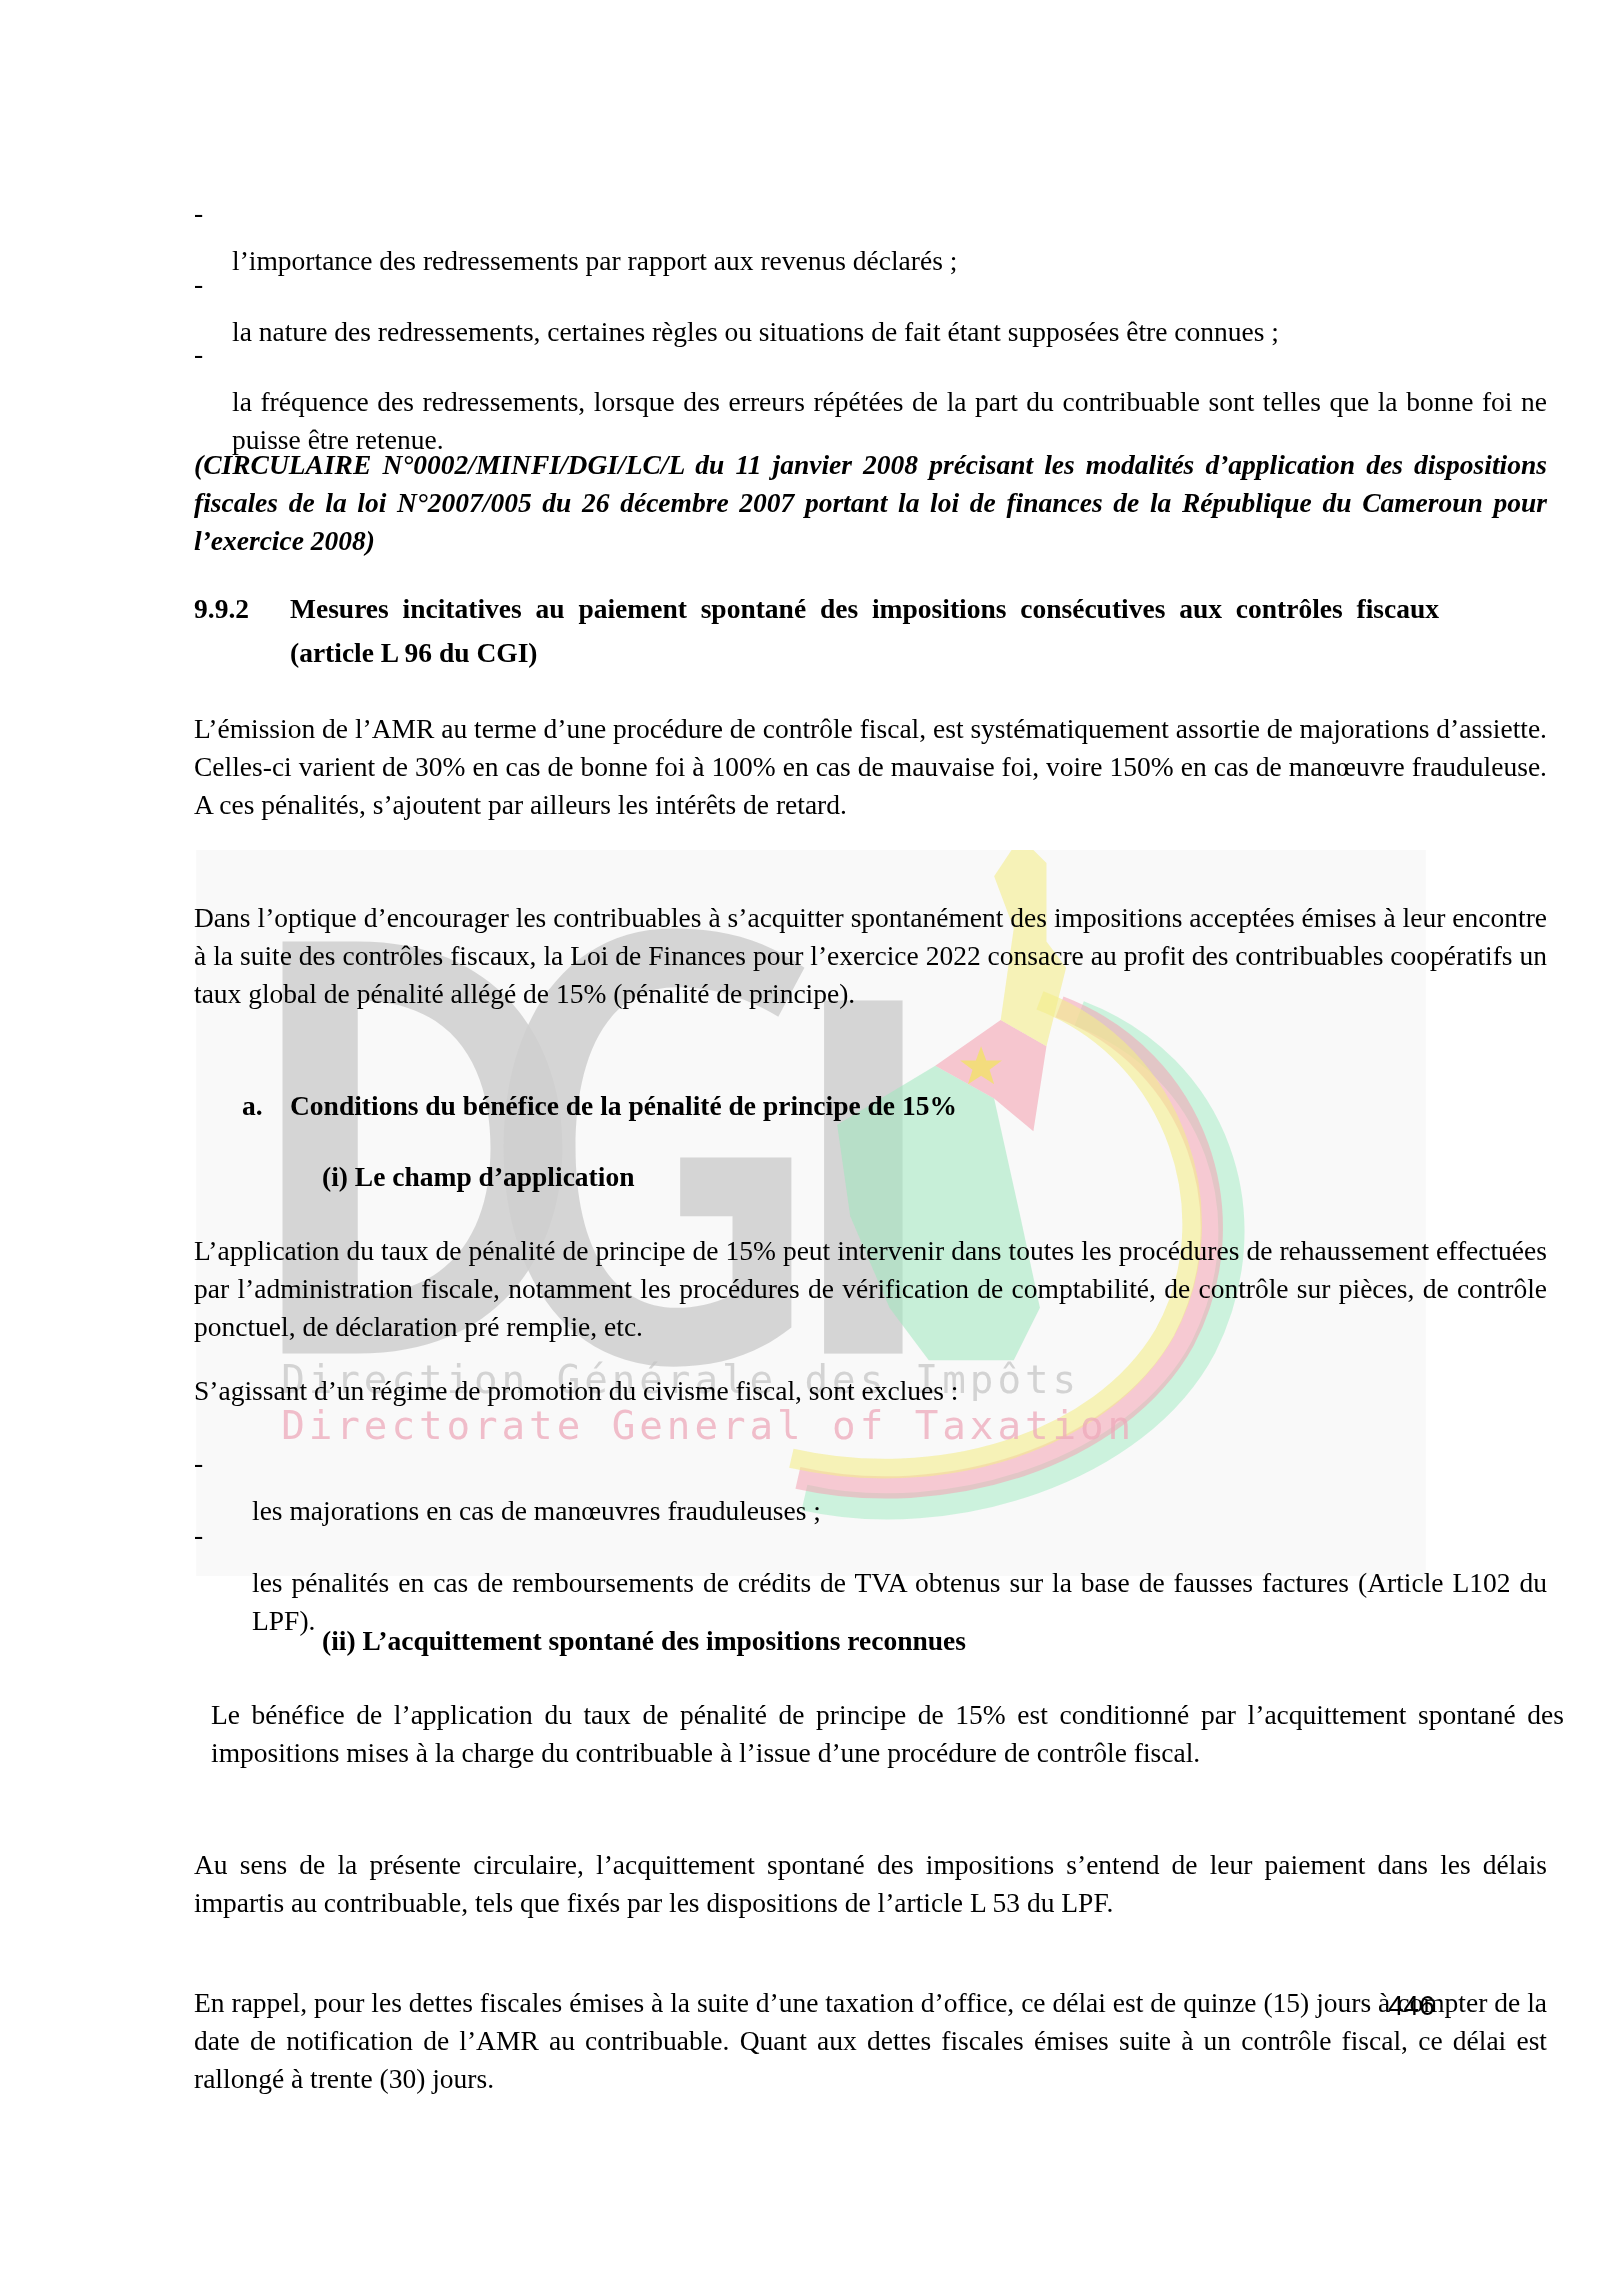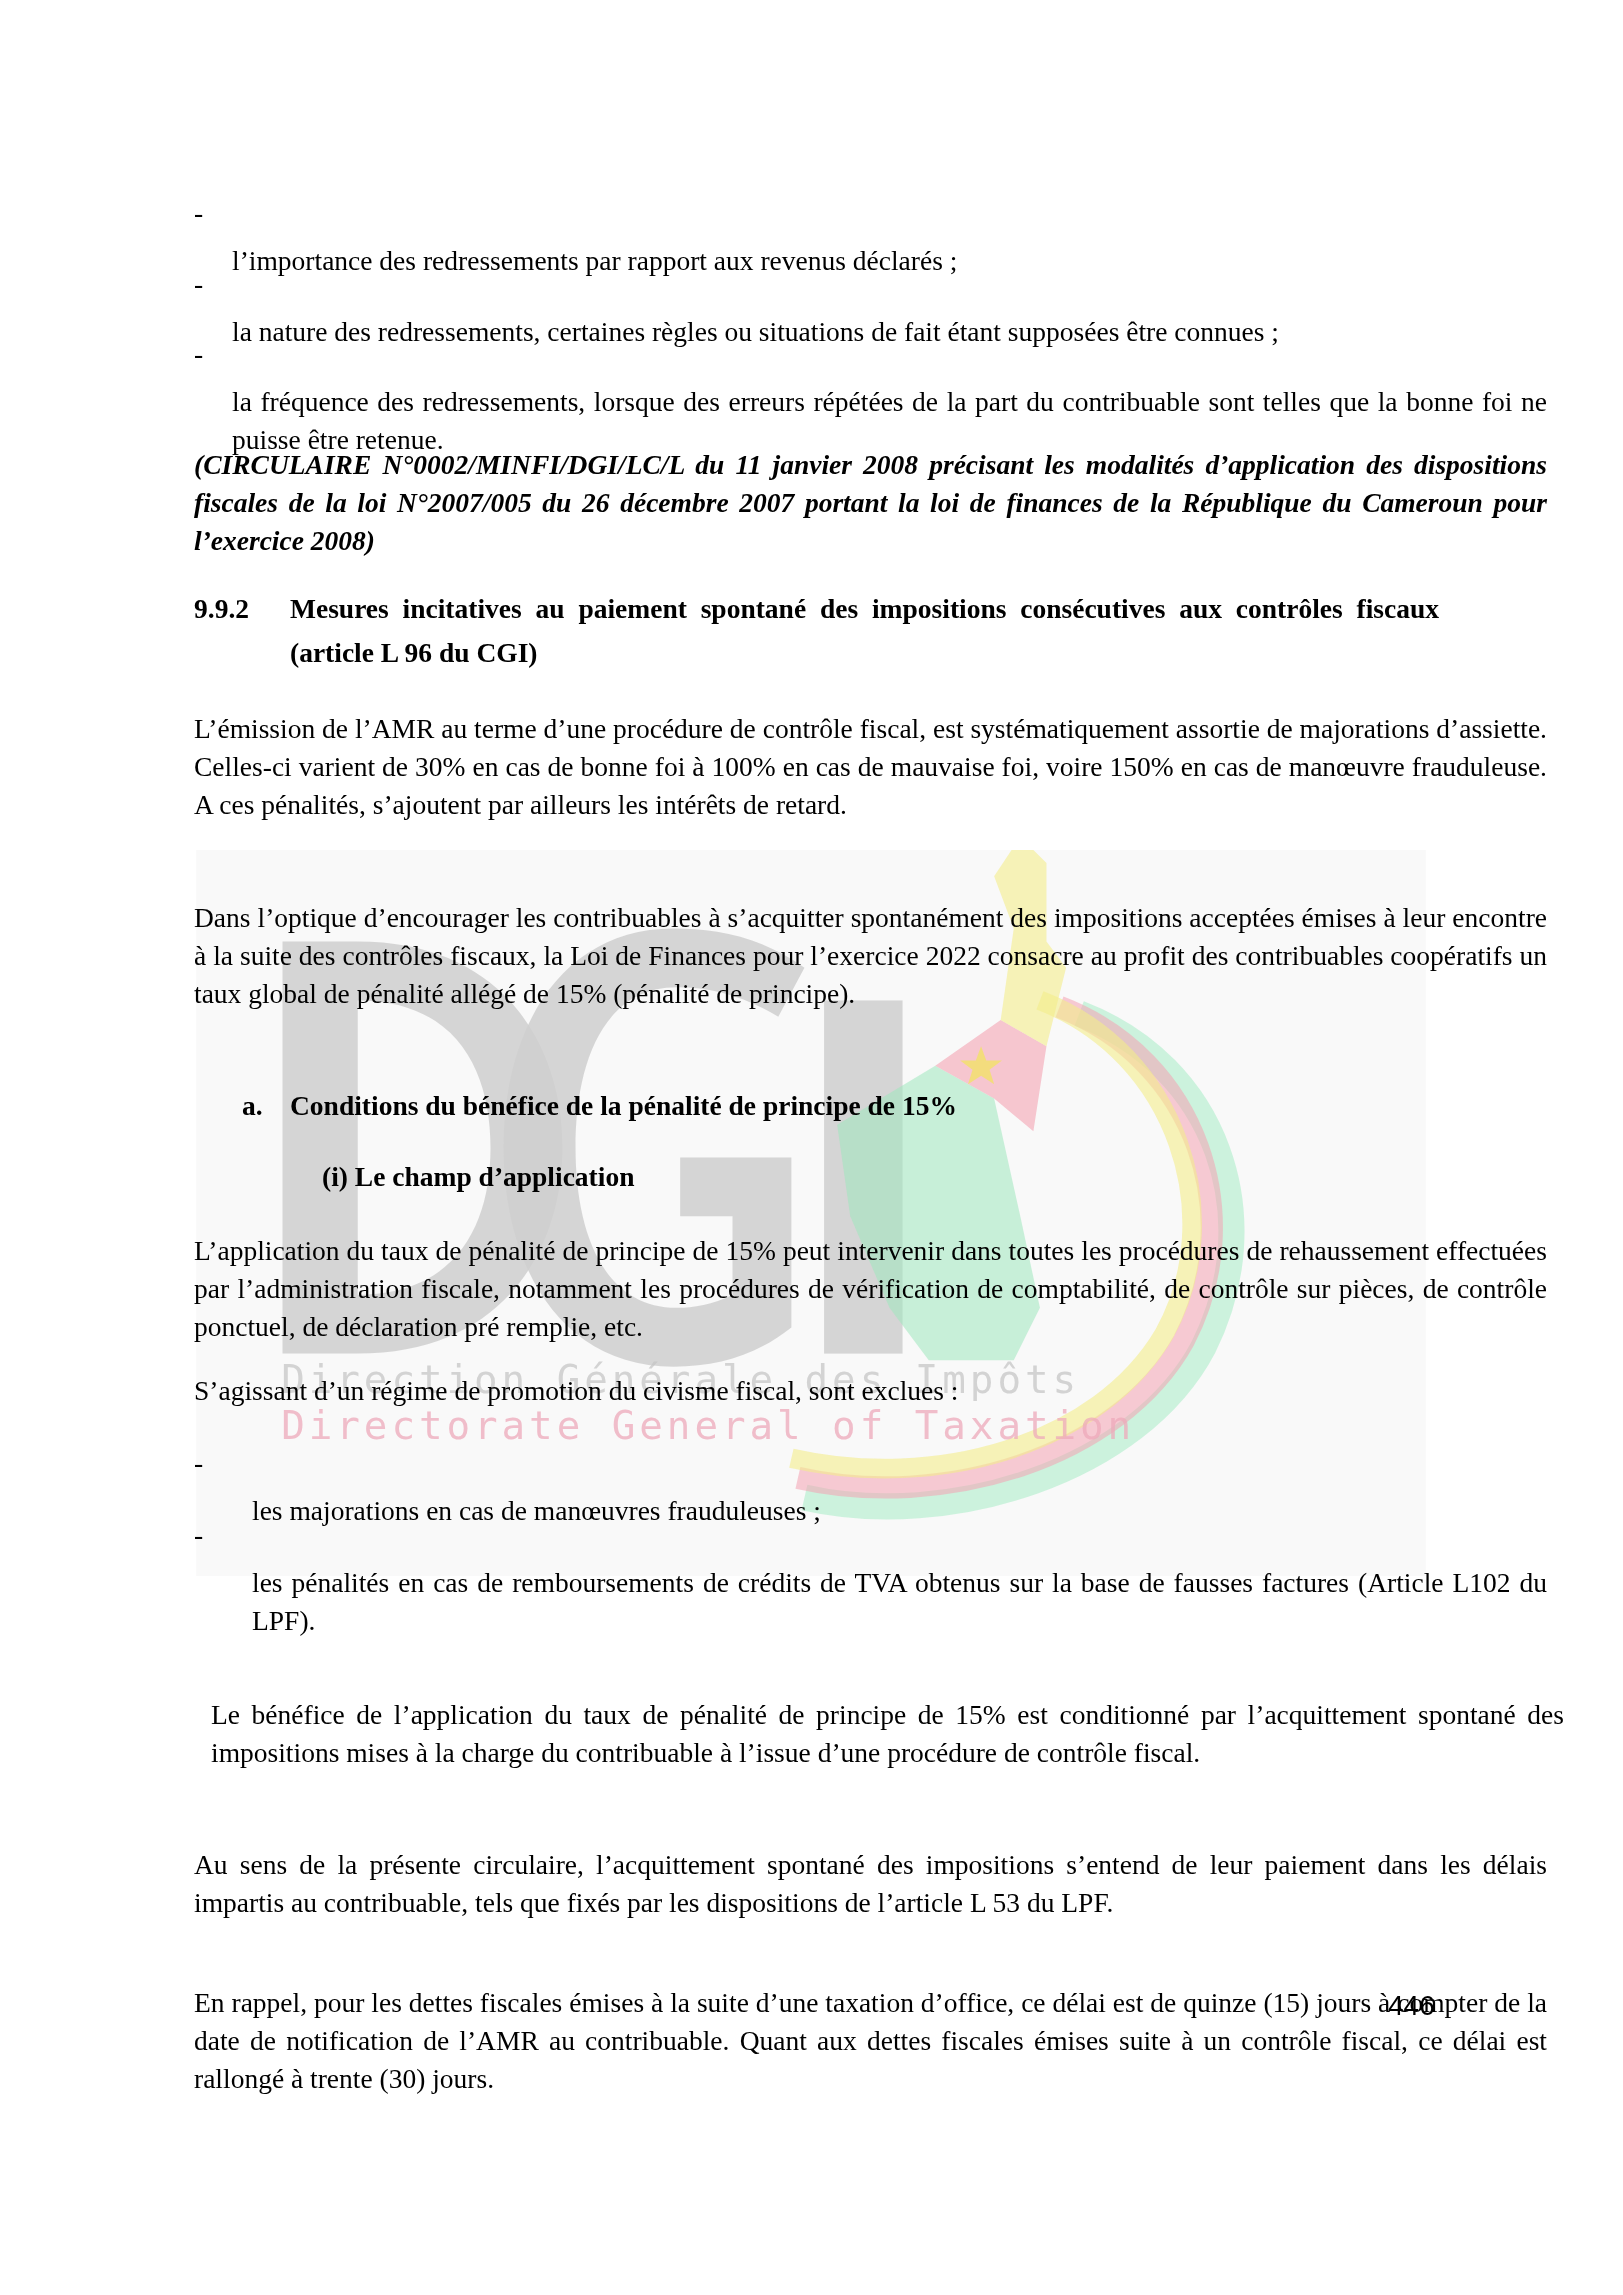--- a/index.html
+++ b/index.html
@@ -95,19 +95,20 @@
 
   <div class="bullet b2" style="top:1444px;">
     <span class="dash">-</span>
     <span class="btext">les majorations en cas de manœuvres frauduleuses ;</span>
   </div>
   <div class="bullet b2" style="top:1516px;">
     <span class="dash">-</span>
     <span class="btext">les pénalités en cas de remboursements de crédits de TVA obtenus sur la base de fausses factures (Article L102 du LPF).</span>
   </div>
 
+  <div class="sub-i" style="top:1622px;">(ii) L’acquittement spontané des impositions reconnues</div>
   <div class="block just" style="top:1696px;margin-left:17px;">Le bénéfice de l’application du taux de pénalité de principe de 15% est conditionné par l’acquittement spontané des impositions mises à la charge du contribuable à l’issue d’une procédure de contrôle fiscal.</div>
   <div class="block just" style="top:1846px;">Au sens de la présente circulaire, l’acquittement spontané des impositions s’entend de leur paiement dans les délais impartis au contribuable, tels que fixés par les dispositions de l’article L 53 du LPF.</div>
   <div class="block just" style="top:1984px;">En rappel, pour les dettes fiscales émises à la suite d’une taxation d’office, ce délai est de quinze (15) jours à compter de la date de notification de l’AMR au contribuable. Quant aux dettes fiscales émises suite à un contrôle fiscal, ce délai est rallongé à trente (30) jours.</div>
 
   <div class="pagenum">446</div>
 </div>
 
 
 </body></html>

